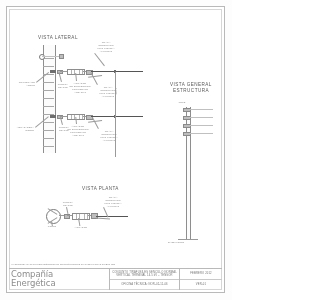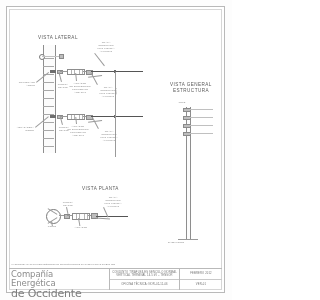--- a/index.html
+++ b/index.html
@@ -215,21 +215,20 @@
 
   <div class="hline thin" style="left:178px;top:239px;width:20px;"></div>
   <div class="note l" style="left:168px;top:241px;width:24px;">BASE POSTE</div>
 
   <div class="footnote" style="left:11px;top:263px;">(*) Opcional: IP 30 cm para instalación de bayoneta sencilla 70.1X75.1X1.5X1.5X/200 mm</div>
 
   <div class="tb">
 
     <div class="tb-logo">
       <div class="logo1">Compañía Energética</div>
-      <div class="logo2">de Occidente</div>
     </div>
 
     <div class="tb-mid">
       <div class="tb-cell div">
         <div>
           <div>CONJUNTO TIRAFUSILES SENCILLO NORMAL</div>
           <div>VERTICAL TERMINAL 14.5 kV – TENSOR</div>
         </div>
       </div>
       <div class="tb-cell">OFICINA TÉCNICA: NOR-02-11-06</div>

